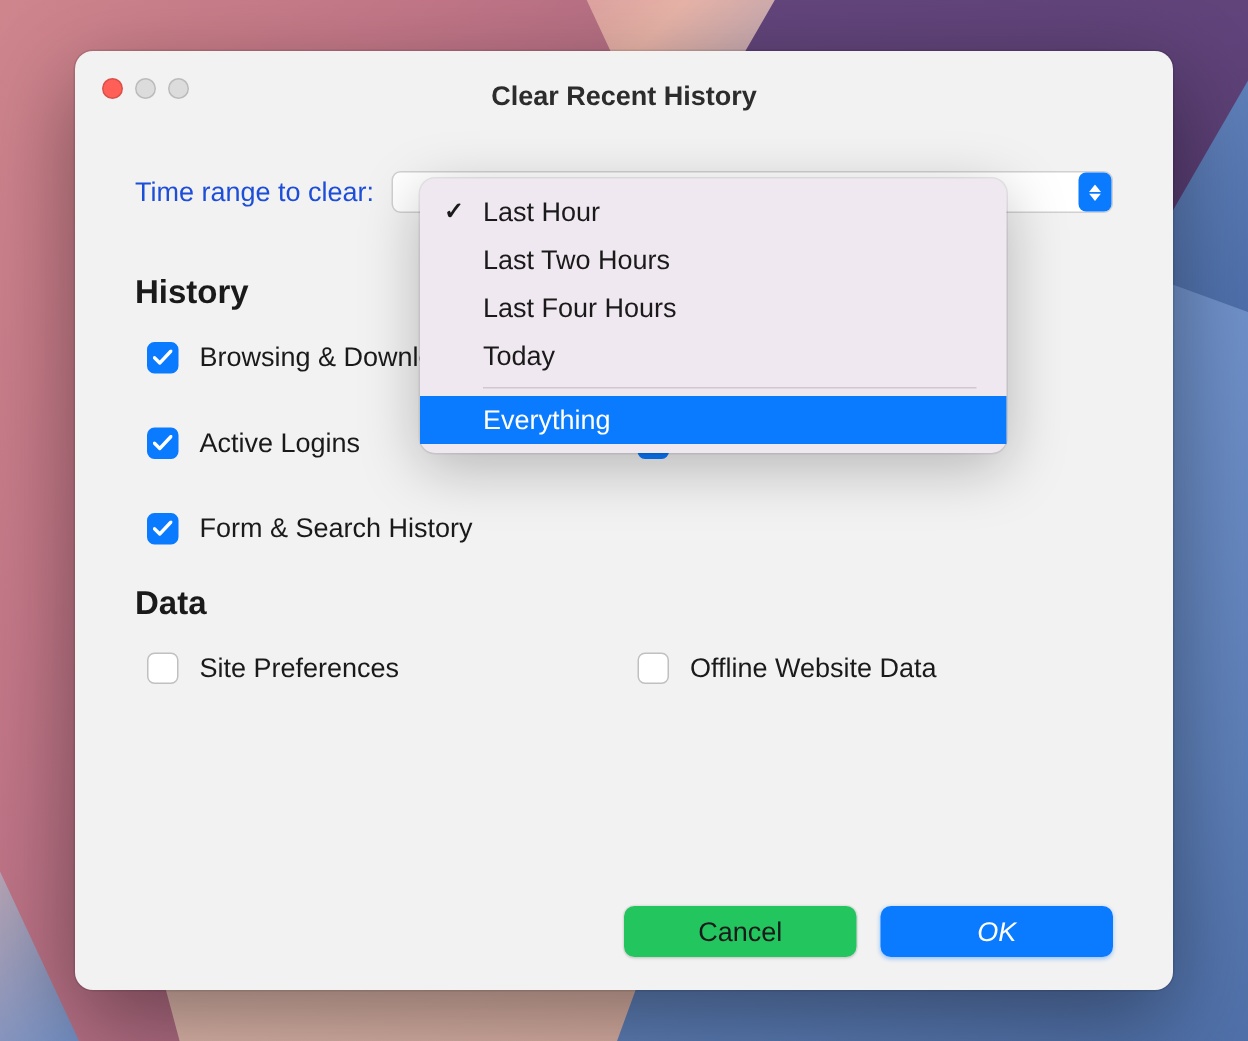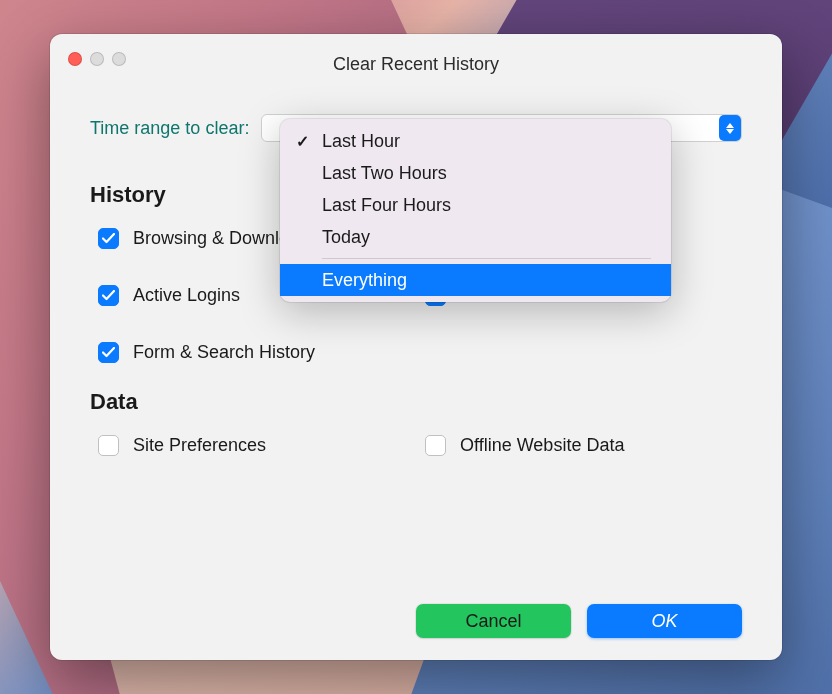--- a/index.html
+++ b/index.html
@@ -97,38 +97,38 @@
       border: 0.5px solid rgba(0,0,0,0.15);
     }
     .traffic-light.close { background: #ff5f57; }
     .traffic-light.minimize { background: #dcdcdc; }
     .traffic-light.maximize { background: #dcdcdc; }
 
     .window-title {
       width: 100%;
       text-align: center;
       font-size: 18px;
-      font-weight: 400;
+      font-weight: 700;
       color: #2c2c2c;
       padding-top: 10px;
     }
 
     .dialog-body {
       padding: 30px 40px 20px 40px;
     }
 
     .time-range-row {
       display: flex;
       align-items: center;
       margin-bottom: 40px;
       position: relative;
     }
     .time-range-label {
       font-size: 18px;
-      color: #0f766e;
+      color: #1d4ed8;
       margin-right: 12px;
     }
     .select-wrapper {
       flex: 1;
       position: relative;
     }
     .select-button {
       width: 100%;
       height: 28px;
       background: #fff;

